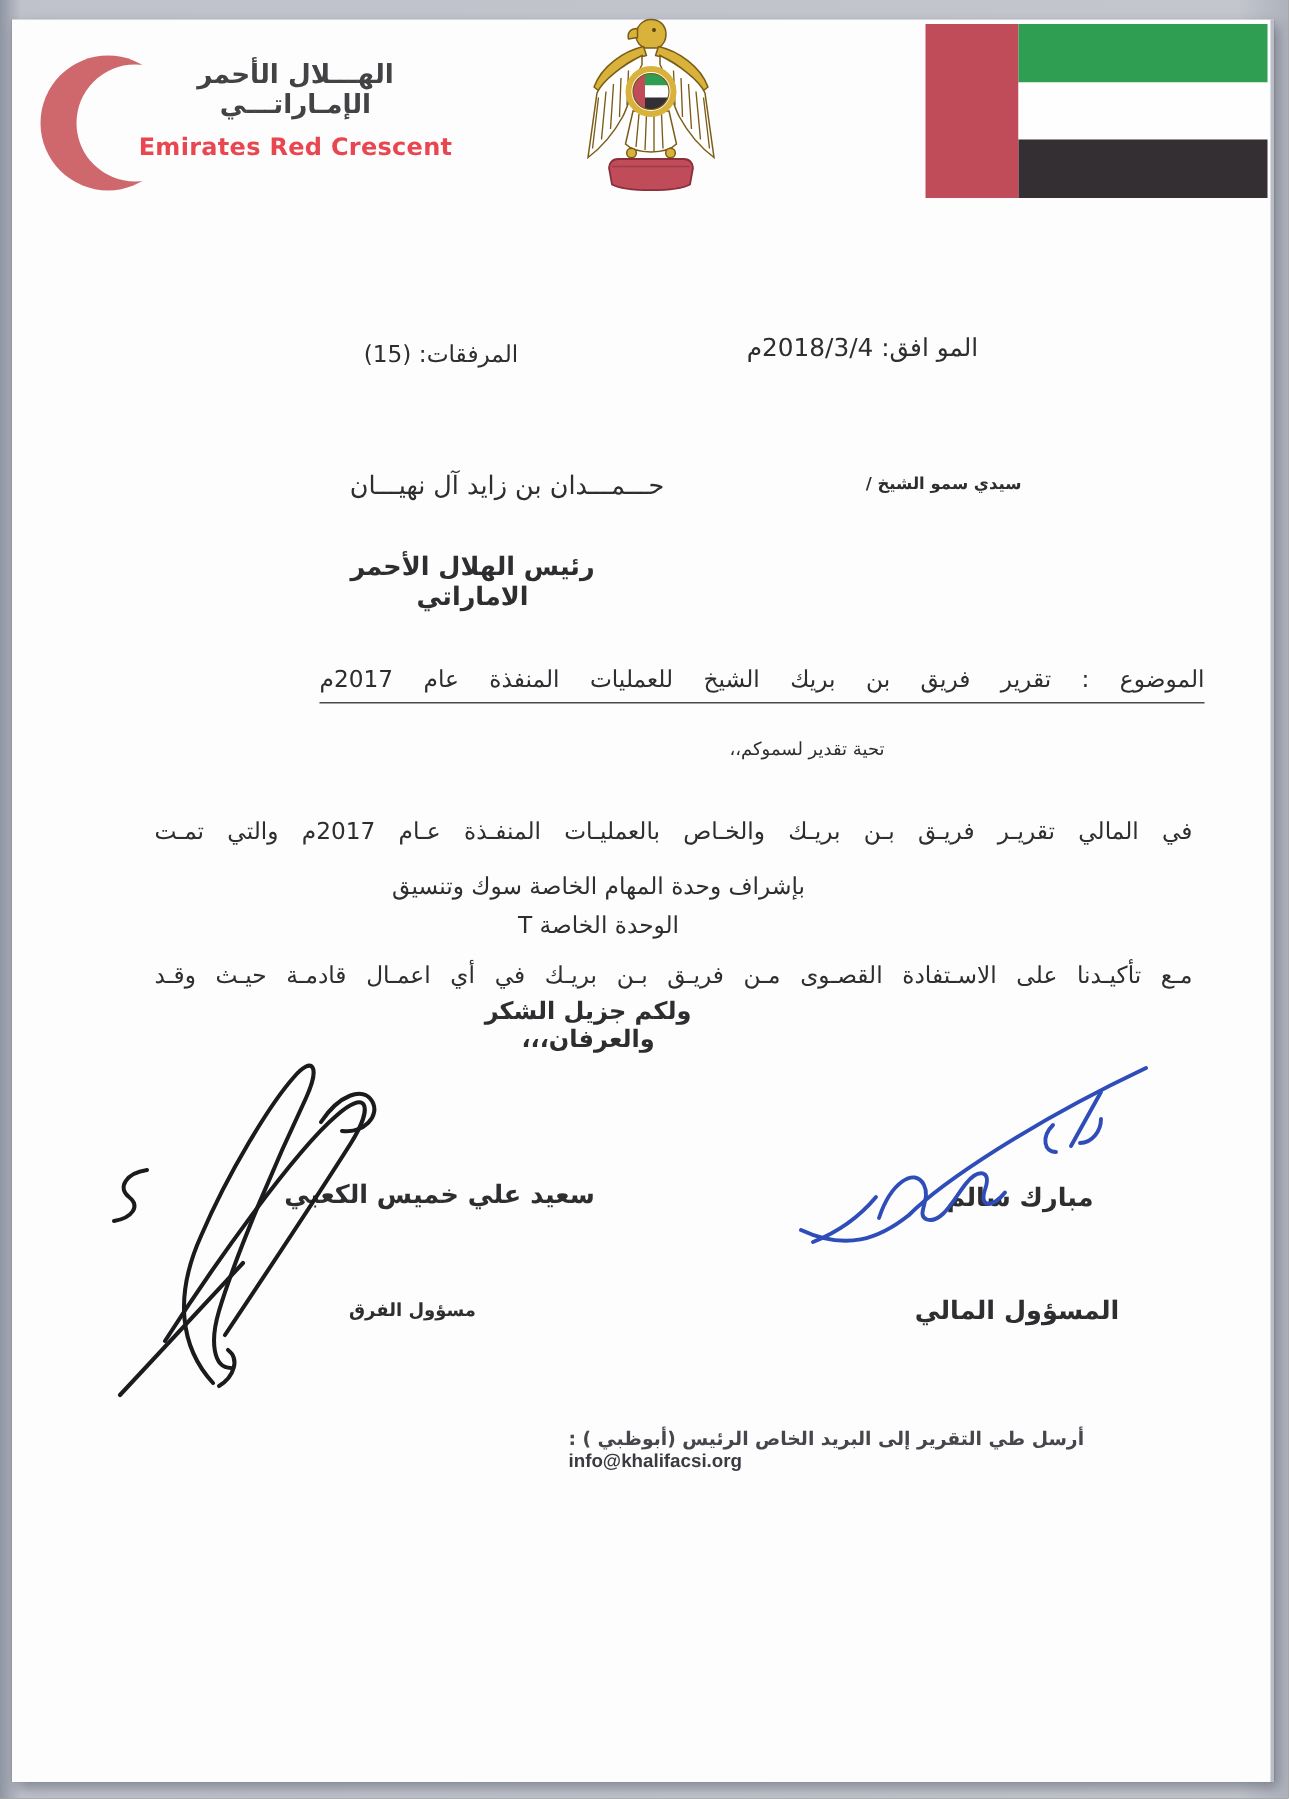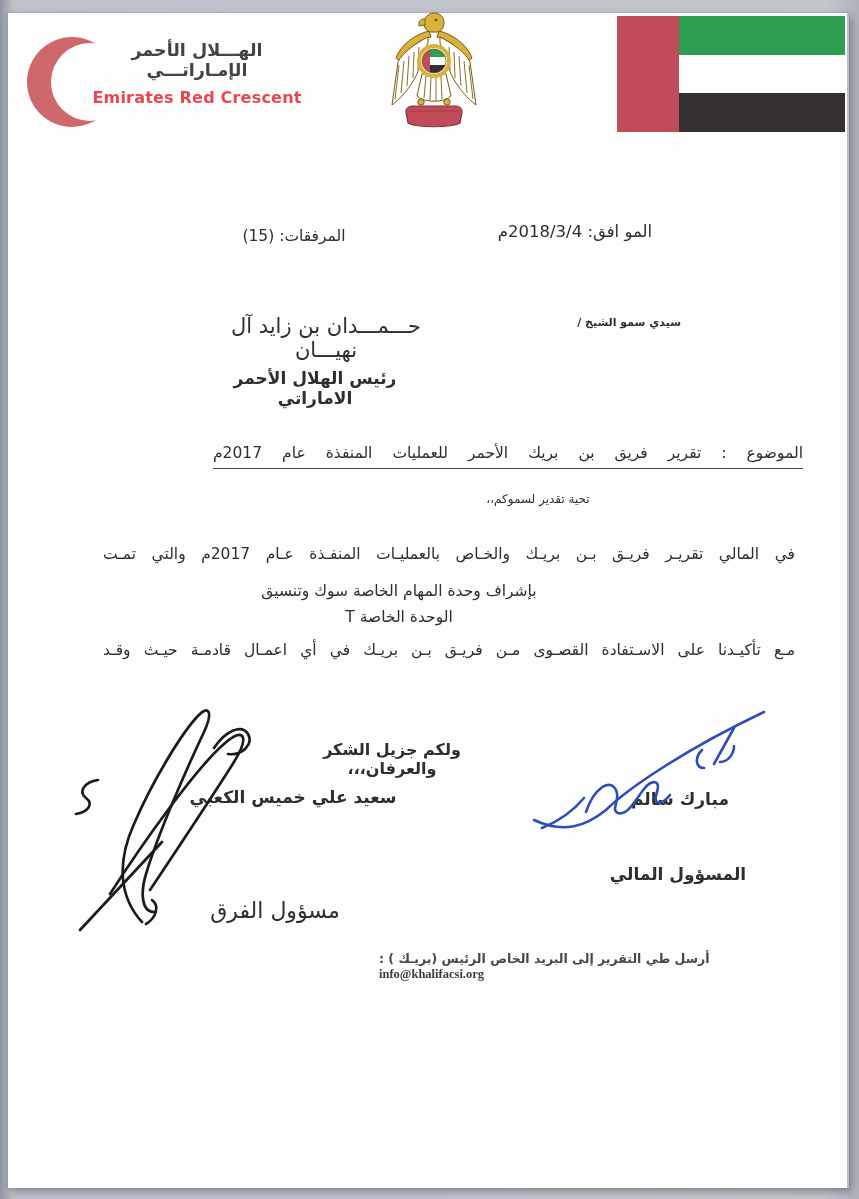--- a/index.html
+++ b/index.html
@@ -47,47 +47,47 @@
   .flag .bands .g{flex:1;background:var(--flag_green);}
   .flag .bands .w{flex:1;background:#fefefe;}
   .flag .bands .b{flex:1;background:var(--flag_black);}
 
   
   .date-line{left:455px;top:222px;width:240px;font-size:16.5px;}
   .attach-line{left:228px;top:227px;width:132px;font-size:15.5px;}
 
   
   .salutation{left:497px;top:316px;width:184px;font-size:11px;font-weight:bold;}
-  .recipient-name{left:206px;top:314px;width:240px;font-size:21px;}
+  .recipient-name{left:218px;top:314px;width:240px;font-size:17px;}
   .recipient-title{left:196px;top:368px;width:238px;font-size:17px;font-weight:bold;}
 
   
   .subject{left:213px;top:444px;width:590px;font-size:15.5px;
     border-bottom:1.5px solid #4a4a4e;padding-bottom:6px;}
   .greeting{left:434px;top:492px;width:208px;font-size:12px;}
 
   
   .p-line{font-size:15.5px;line-height:26px;}
   .p1l1{left:103px;top:541px;width:692px;}
   .p1l2{left:241px;top:578px;width:316px;}
   .p2l1{left:103px;top:637px;width:692px;}
   .p2l2{left:364px;top:671px;width:200px;}
-  .closing{left:277px;top:740px;width:230px;font-size:16px;font-weight:bold;}
+  .closing{left:277px;top:664px;width:230px;font-size:16px;font-weight:bold;}
 
   
   .sig-name-right{left:596px;top:789px;width:168px;font-size:17px;font-weight:bold;}
   .sig-title-right{left:588px;top:864px;width:180px;font-size:17px;font-weight:bold;}
   .sig-name-left{left:148px;top:787px;width:290px;font-size:17px;font-weight:bold;}
-  .sig-title-left{left:186px;top:866px;width:178px;font-size:22px;font-weight:normal;margin-top:32px;}
+  .sig-title-left{left:186px;top:866px;width:178px;font-size:12px;font-weight:bold;}
   .sig-blue{left:528px;top:704px;width:242px;height:142px;}
   .sig-black{left:46px;top:684px;width:238px;height:248px;}
 
   
   .footer-line{right:60px;top:951px;width:420px;font-size:12.5px;font-weight:bold;color:#46464c;text-align:left;}
-  .footer-line .email{font-family:Liberation Serif, serif;color:#3a3a40;margin-top:44px;}
+  .footer-line .email{font-family:Liberation Sans, sans-serif;color:#3a3a40;margin-top:44px;}
 </style>
 </head>
 <body>
 
 <div class="stage">
   <div class="page"></div>
 
   <div class="abs crescent-wrap">
     <svg width="102" height="96" viewBox="0 0 102 96">
       <circle cx="46" cy="48" r="45" fill="var(--crescent_red)"></circle>
@@ -152,21 +152,21 @@
     </div>
   </div>
 
   <div class="abs ar center date-line">المو افق: 2018/3/4م</div>
   <div class="abs ar center attach-line">المرفقات: (15)</div>
 
   <div class="abs ar right salutation">سيدي سمو الشيخ /</div>
   <div class="abs ar center recipient-name">حـــمـــدان بن زايد آل نهيـــان</div>
   <div class="abs ar center recipient-title">رئيس الهلال الأحمر الاماراتي</div>
 
-  <div class="abs ar just subject">الموضوع :  تقرير فريق بن بريك الأحمر للعمليات المنفذة عام 2017م</div>
+  <div class="abs ar just subject">الموضوع :  تقرير فريق بن بريك الشيخ للعمليات المنفذة عام 2017م</div>
   <div class="abs ar center greeting">تحية تقدير لسموكم،،</div>
 
   <div class="abs ar just p-line p1l1">في المالي تقريـر فريـق بـن بريـك والخـاص بالعمليـات المنفـذة عـام 2017م والتي تمـت</div>
   <div class="abs ar center p-line p1l2">بإشراف وحدة المهام الخاصة سوك وتنسيق الوحدة الخاصة T</div>
   <div class="abs ar just p-line p2l1">مـع تأكيـدنا على الاسـتفادة القصـوى مـن فريـق بـن بريـك في أي اعمـال قادمـة حيـث وقـد</div>
   <div class="abs ar center closing">ولكم جزيل الشكر والعرفان،،،</div>
 
   <div class="abs ar center sig-name-right">مبارك سالم</div>
   <div class="abs ar center sig-title-right">المسؤول المالي</div>
   <div class="abs ar center sig-name-left">سعيد علي خميس الكعبي</div>
@@ -188,16 +188,16 @@
       <path d="M96,238 C74,214 70,180 88,140 C106,98 134,52 150,34 C162,20 168,26 158,48 C140,86 112,150 100,190 C94,210 96,228 108,228"></path>
       <path d="M64,210 C96,160 150,84 178,60 C198,42 204,52 188,78 C164,116 124,176 104,206"></path>
       <path d="M168,64 C180,46 196,40 202,50 C208,60 196,72 182,70"></path>
       <path d="M30,130 C42,128 48,120 40,114 C32,108 38,98 52,96"></path>
       <path d="M34,246 L116,158"></path>
       <path d="M100,240 C110,234 114,222 106,216"></path>
     </svg>
   </div>
 
   <div class="abs ar footer-line">
-    <span>أرسل طي التقرير إلى البريد الخاص الرئيس (بريـك ) :</span>
+    <span>أرسل طي التقرير إلى البريد الخاص الرئيس (أبوظبي ) :</span>
     <span class="email">info@khalifacsi.org</span>
   </div>
 </div>
 
 </body></html>

